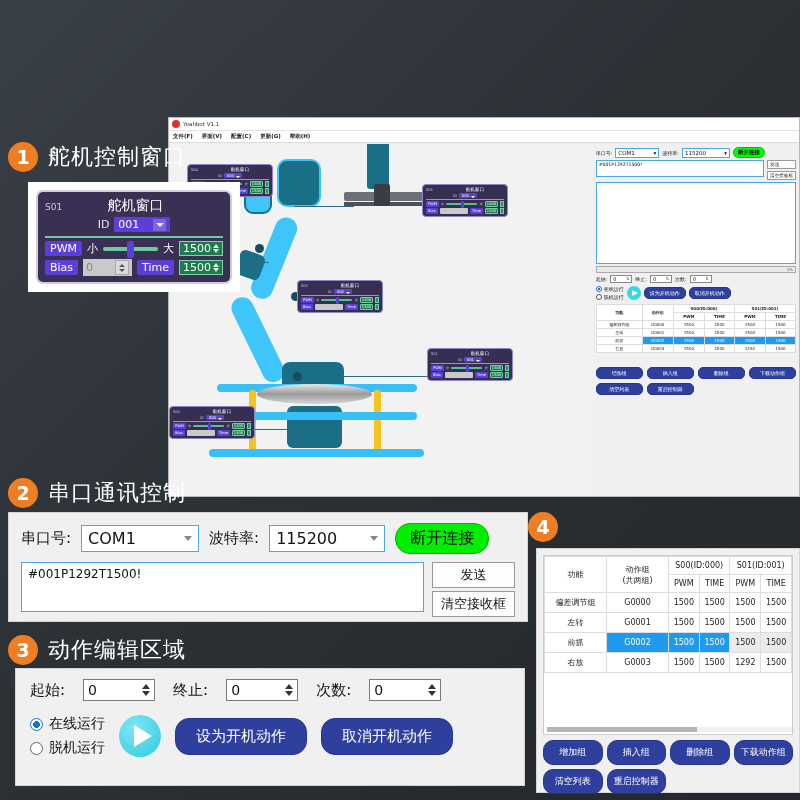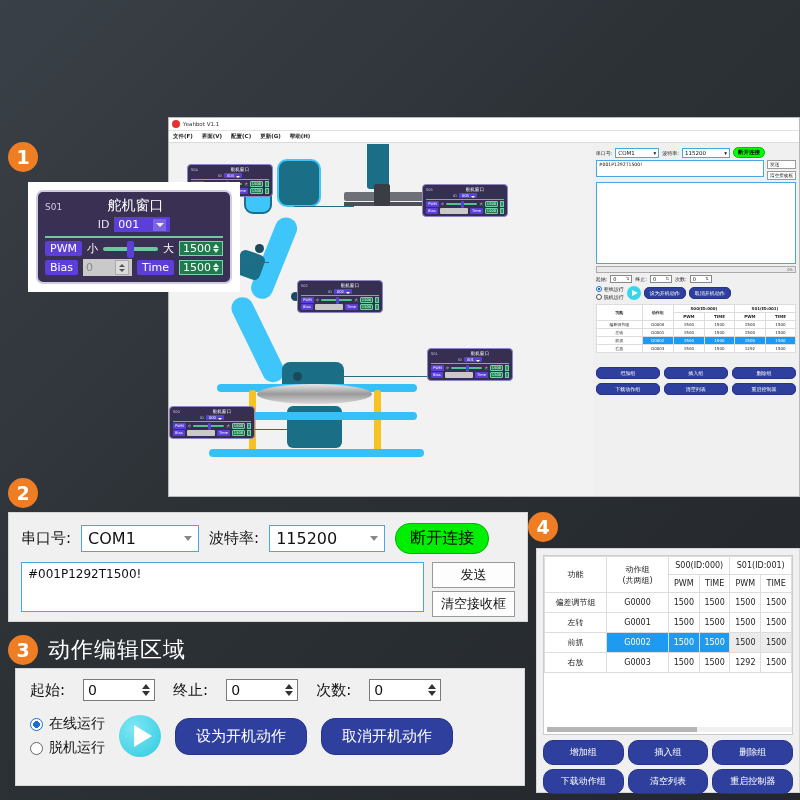--- a/index.html
+++ b/index.html
@@ -216,21 +216,21 @@
   #c4-panel { position: absolute; left: 536px; top: 548px; width: 264px; height: 245px;
     background: #f0f0f0; border: 1px solid #d5d5d5; padding: 6px; }
   .bigtable { width: 100%; border-collapse: collapse; font-size: 8px; color: #222; background: #fff; }
   .bigtable th, .bigtable td { border: 1px solid #ddd; text-align: center; padding: 4px 1px; }
   .bigtable thead th { font-weight: normal; }
   .bigtable tr.hl td.sel { background: #1e9bf0; color: #fff; }
   .bigtable tr.hl td.grey { background: #ebebeb; }
   .tblwrap { background: #fff; border: 1px solid #ccc; height: 180px; overflow: hidden; position: relative; }
   .hscroll { position: absolute; bottom: 2px; left: 3px; width: 256px; height: 5px; background: #f0f0f0; }
   .hscroll i { display: block; width: 150px; height: 5px; background: #b5b5b5; }
-  .btngrid { display: grid; grid-template-columns: 1fr 1fr 1fr; gap: 4px; margin-top: 5px; }
+  .btngrid { display: grid; grid-template-columns: 1fr 1fr 1fr 1fr; gap: 4px; margin-top: 5px; }
   .gbtn { background: #2f3f9e; border: 1px solid #27348a; border-radius: 10px;
     color: #fff; font-size: 9px; padding: 5px 0; text-align: center; }
 </style>
 </head>
 <body>
 
 <div id="root">
 
 
   <div class="app">
@@ -524,20 +524,21 @@
           <span class="gbtn" style="font-size:5px;padding:2px 0;border-radius:5px">下载动作组</span>
           <span class="gbtn" style="font-size:5px;padding:2px 0;border-radius:5px">清空列表</span>
           <span class="gbtn" style="font-size:5px;padding:2px 0;border-radius:5px">重启控制器</span>
         </div>
       </div>
     </div>
   </div>
 
   <div id="c1" class="calltitle">
     <div class="badge">1</div>
+    <div class="ct">舵机控制窗口</div>
   </div>
   <div id="c1-panel">
     <div class="servo-win">
       <div class="sw-head">
         <span class="sid">S01</span>
         <span class="stitle">舵机窗口</span>
       </div>
       <div class="sw-id">
         <span class="lb">ID</span>
         <span class="combo">
@@ -577,20 +578,21 @@
               <i class="up"></i>
               <i class="dn"></i>
             </span>
         </span>
       </div>
     </div>
   </div>
 
   <div id="c2" class="calltitle">
     <div class="badge">2</div>
+    <div class="ct">串口通讯控制</div>
   </div>
   <div id="c2-panel">
     <div class="bigrow">
       <span class="biglabel">串口号:</span>
       <span class="bigcombo" style="width:118px">
         <span>COM1</span>
         <i class="ar"></i>
       </span>
       <span class="biglabel">波特率:</span>
       <span class="bigcombo" style="width:116px">

